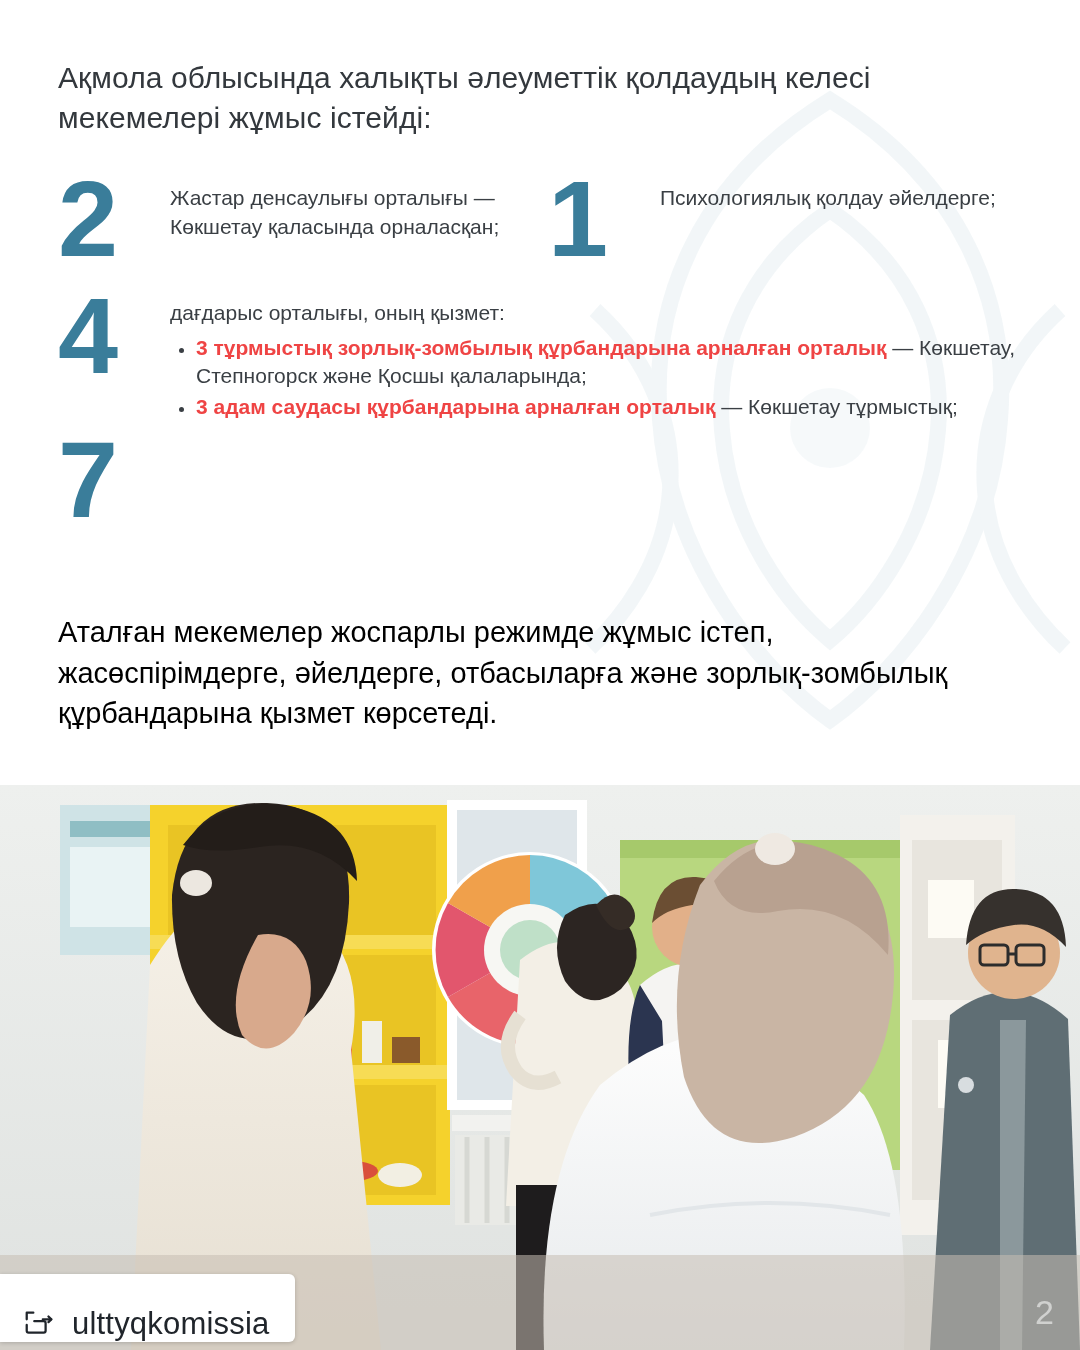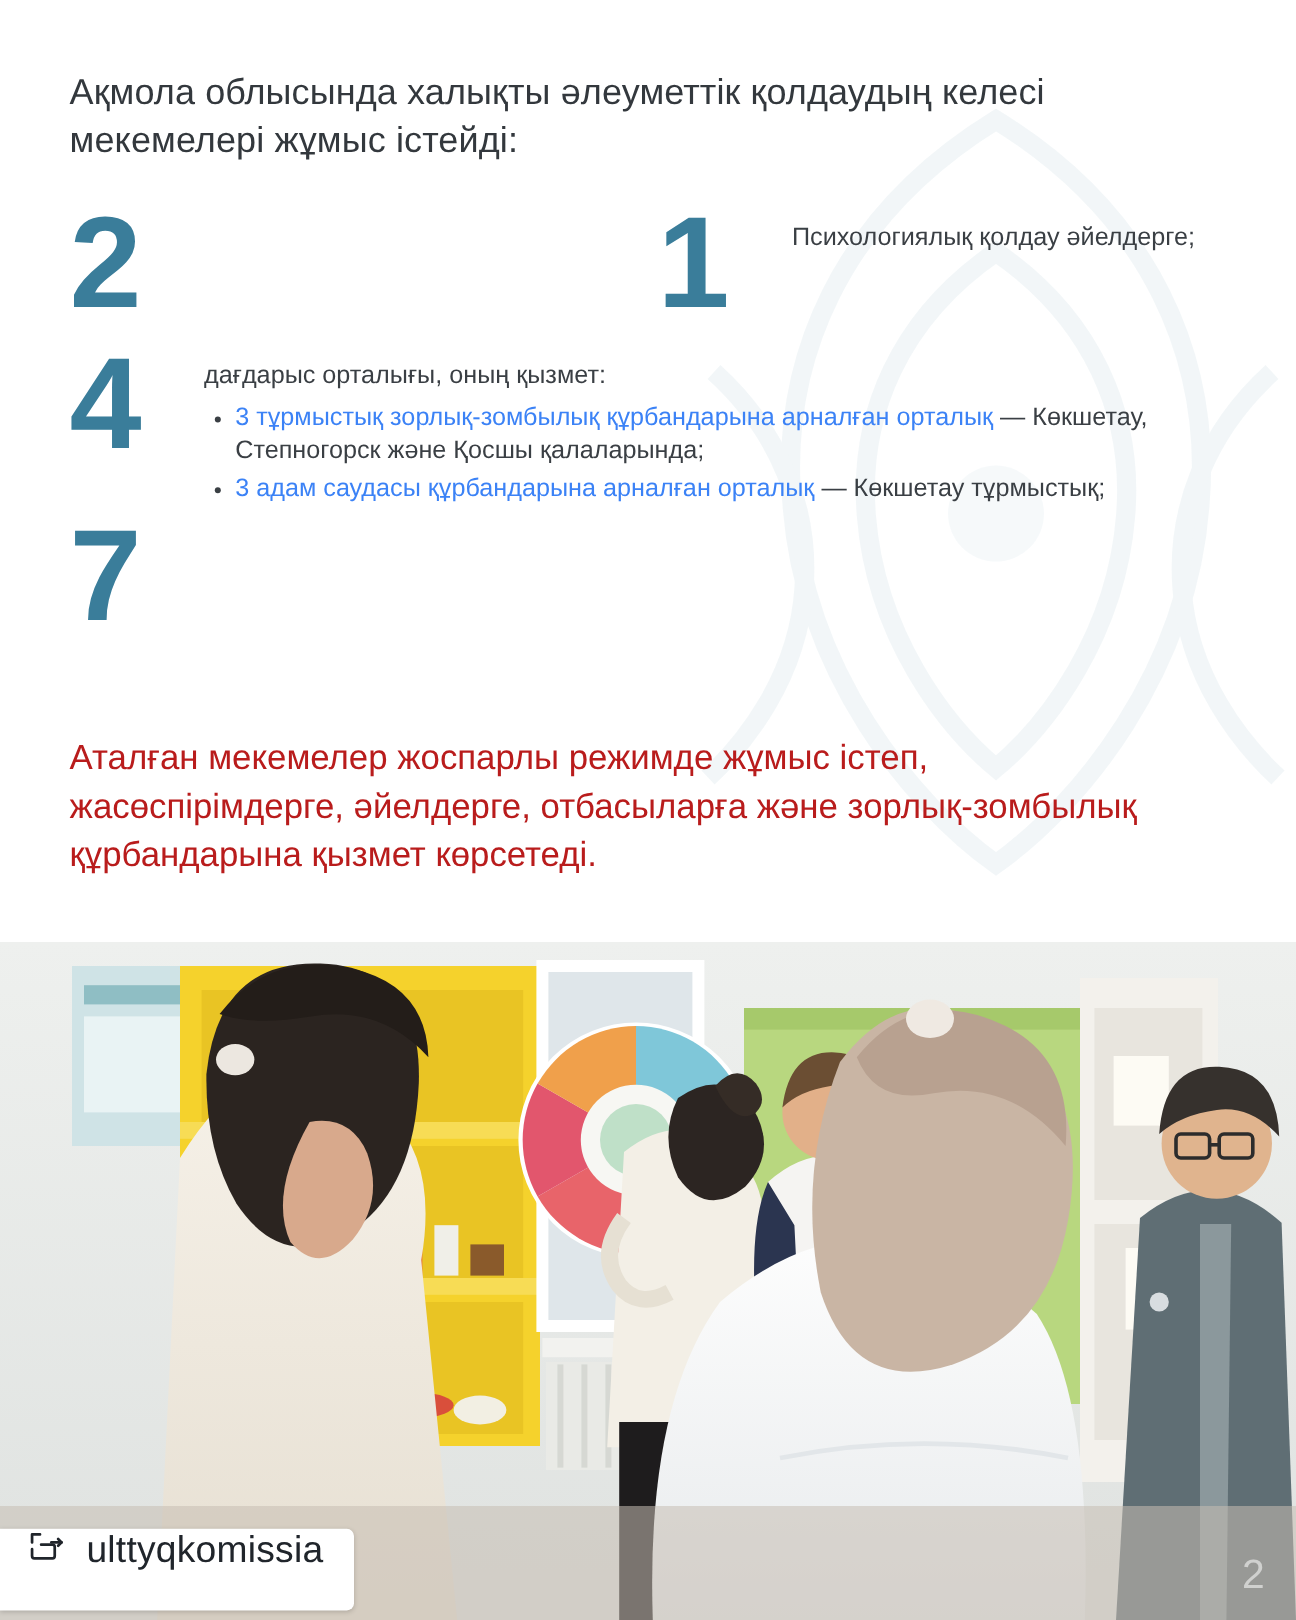--- a/index.html
+++ b/index.html
@@ -97,30 +97,30 @@
 
   ul.sublist {
     margin: 6px 0 0 0;
     padding-left: 26px;
   }
   ul.sublist li {
     margin-bottom: 2px;
     line-height: 1.36;
   }
   ul.sublist li::marker { font-size: 18px; }
-  .b { font-weight: normal; color: #3b82f6; margin-top: 12px; }
+  .b { font-weight: bold; color: #ef4444; margin-top: 12px; }
 
   .closing {
     position: absolute;
     left: 58px;
     top: 612px;
     width: 950px;
     font-size: 29px;
     line-height: 1.4;
-    color: #b91c1c;
+    color: #000000;
   }
 
   
   .photo {
     position: absolute;
     left: 0;
     top: 785px;
     width: 1080px;
     height: 565px;
     overflow: hidden;
@@ -128,21 +128,21 @@
   }
   .photo svg { display: block; }
 
   .handle {
     position: absolute;
     left: 0;
     bottom: 8px;
     height: 68px;
     background: #ffffff;
     display: flex;
-    align-items: flex-start;
+    align-items: flex-end;
     padding: 0 26px 0 22px;
     border-radius: 0 6px 6px 0;
     box-shadow: 0 1px 4px rgba(0,0,0,0.18);
   }
   .handle .repost-icon {
     width: 34px;
     height: 34px;
     margin-right: 16px;
     flex: 0 0 34px;
   }
@@ -177,20 +177,21 @@
     </g>
   </svg>
 
   <div class="headline">Ақмола облысында халықты әлеуметтік қолдаудың келесі мекемелері жұмыс істейді:</div>
 
   <div class="rows">
 
     <div class="tworow">
       <div class="col first">
         <div class="bignum">2</div>
+        <div class="rowtext">Жастар денсаулығы орталығы — Көкшетау қаласында орналасқан;</div>
       </div>
       <div class="col second">
         <div class="bignum">1</div>
         <div class="rowtext">Психологиялық қолдау әйелдерге;</div>
       </div>
     </div>
 
     <div class="row">
       <div class="bignum">4</div>
       <div class="rowtext">

